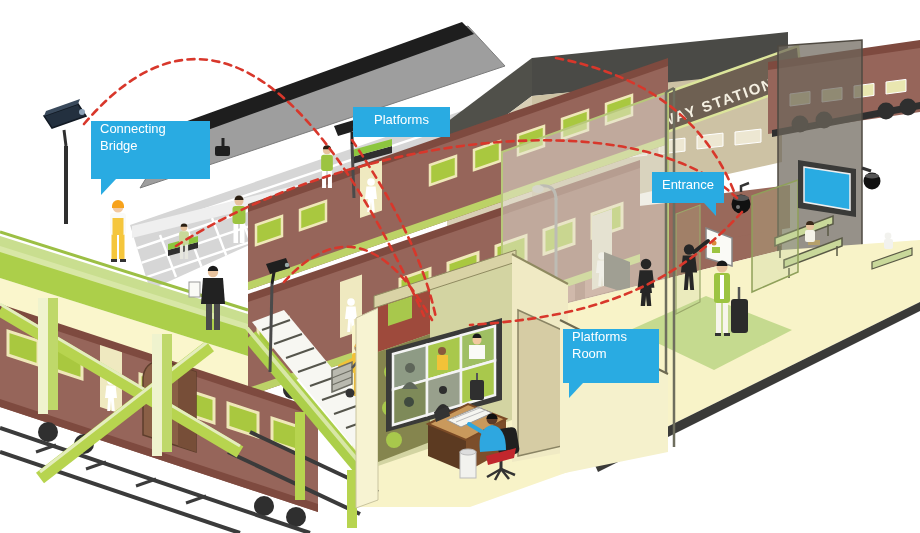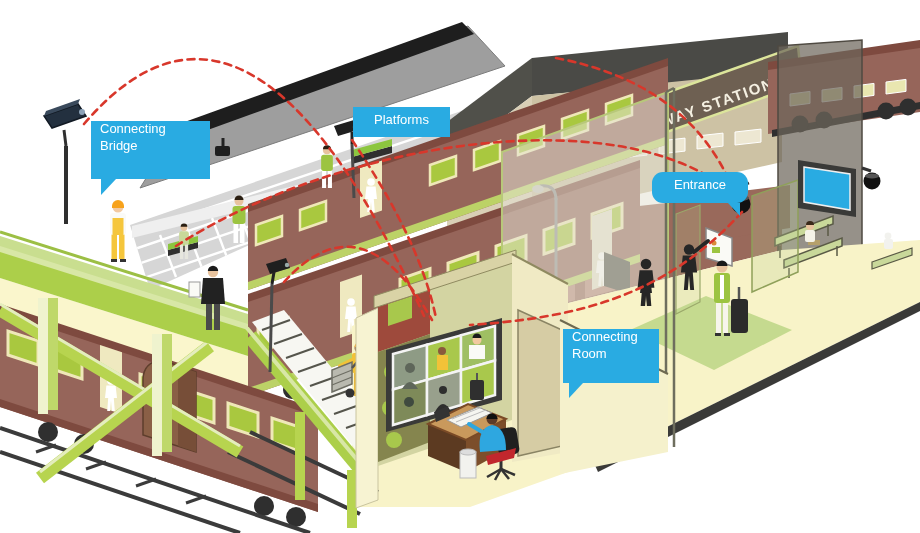--- a/index.html
+++ b/index.html
@@ -5,21 +5,21 @@
   html,body{margin:0;padding:0;background:#fff;}
   .stage{position:relative;width:920px;height:533px;background:#ffffff;overflow:hidden;
          font-family:"Liberation Sans",sans-serif;}
   .stage svg{position:absolute;left:0;top:0;}
   .callout{position:absolute;z-index:10;background:#29ABE2;color:#fff;
            font-size:13px;line-height:1.28;padding:0 9px;box-sizing:border-box;}
   .callout .tail{position:absolute;width:0;height:0;}
   #co-bridge{left:91px;top:121px;width:119px;min-height:58px;}
   #co-bridge .tail{left:10px;top:100%;border-top:16px solid #29ABE2;border-right:15px solid transparent;}
   #co-platforms{left:353px;top:107px;width:97px;height:30px;text-align:center;padding-top:5px;}
-  #co-entrance{left:652px;top:172px;width:96px;height:31px;text-align:center;padding-top:5px;border-radius:11px;}
+  #co-entrance{left:652px;top:172px;width:72px;height:31px;text-align:center;padding-top:5px;}
   #co-entrance .tail{right:8px;top:100%;border-top:13px solid #29ABE2;border-left:12px solid transparent;}
   #co-monitor{left:563px;top:329px;width:96px;min-height:54px;}
   #co-monitor .tail{left:6px;top:100%;border-top:15px solid #29ABE2;border-right:14px solid transparent;}
 </style>
 </head>
 <body>
 
 <div class="stage">
 
 <svg width="920" height="533" viewBox="0 0 920 533">
@@ -504,17 +504,17 @@
   <span class="tail"></span>
 </div>
 <div class="callout" id="co-platforms">
   <span>Platforms</span>
 </div>
 <div class="callout" id="co-entrance">
   <span>Entrance</span>
   <span class="tail"></span>
 </div>
 <div class="callout" id="co-monitor">
-  <span>Connecting Room</span>
+  <span>Platforms Room</span>
   <span class="tail"></span>
 </div>
 
 </div>
 
 </body></html>

